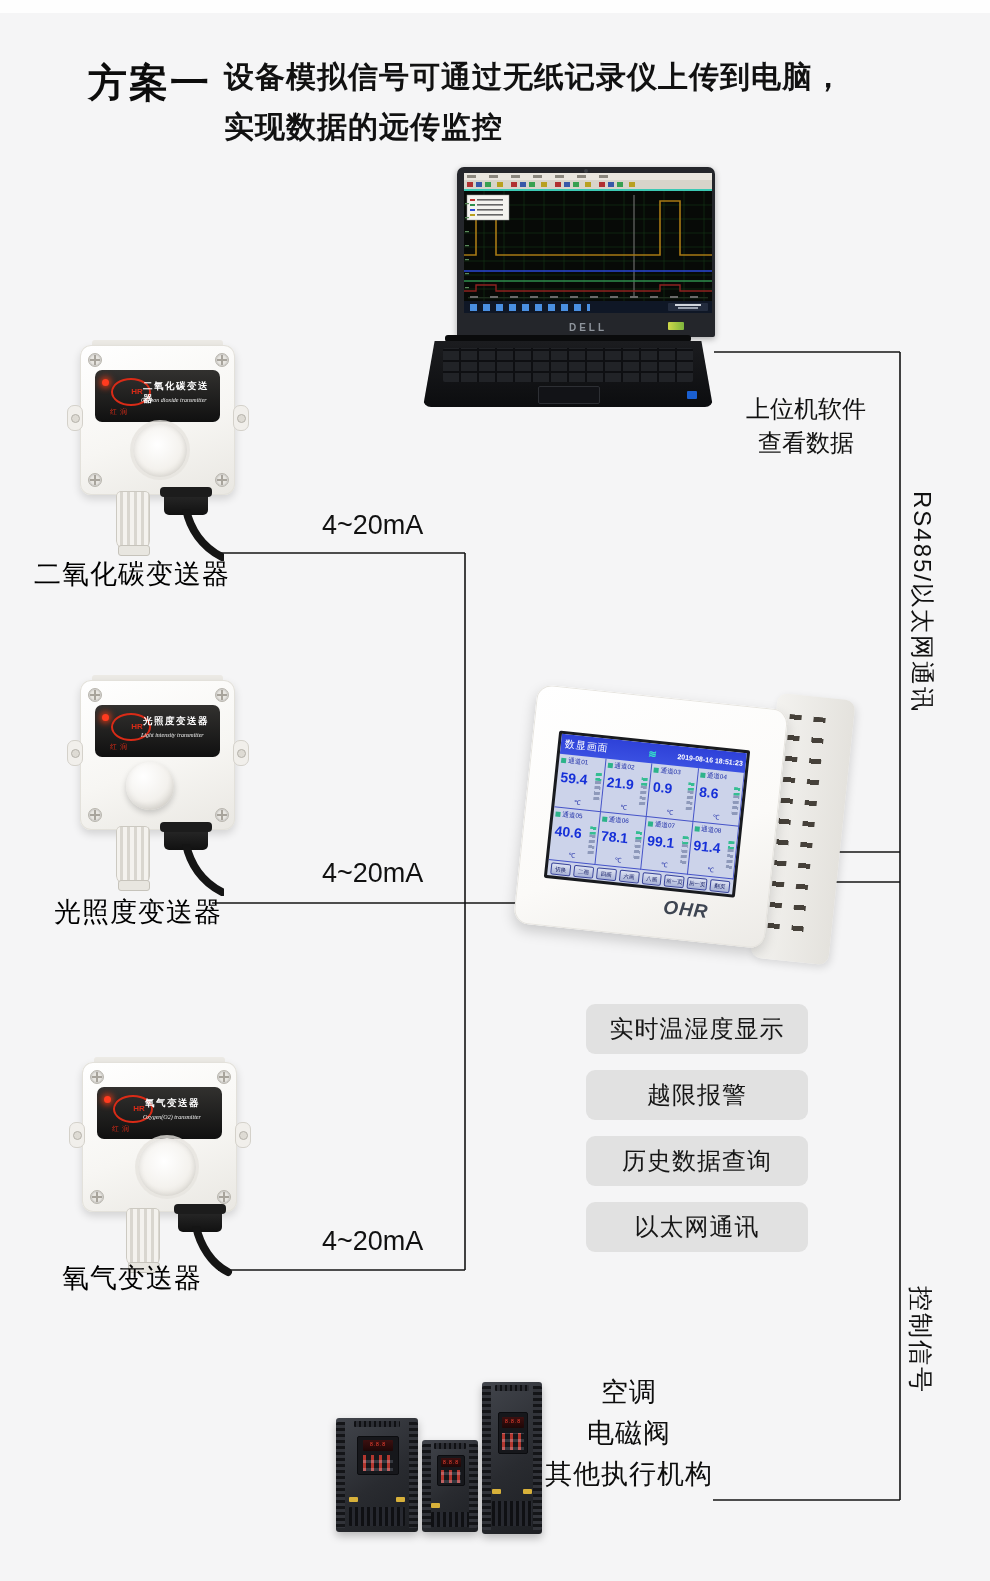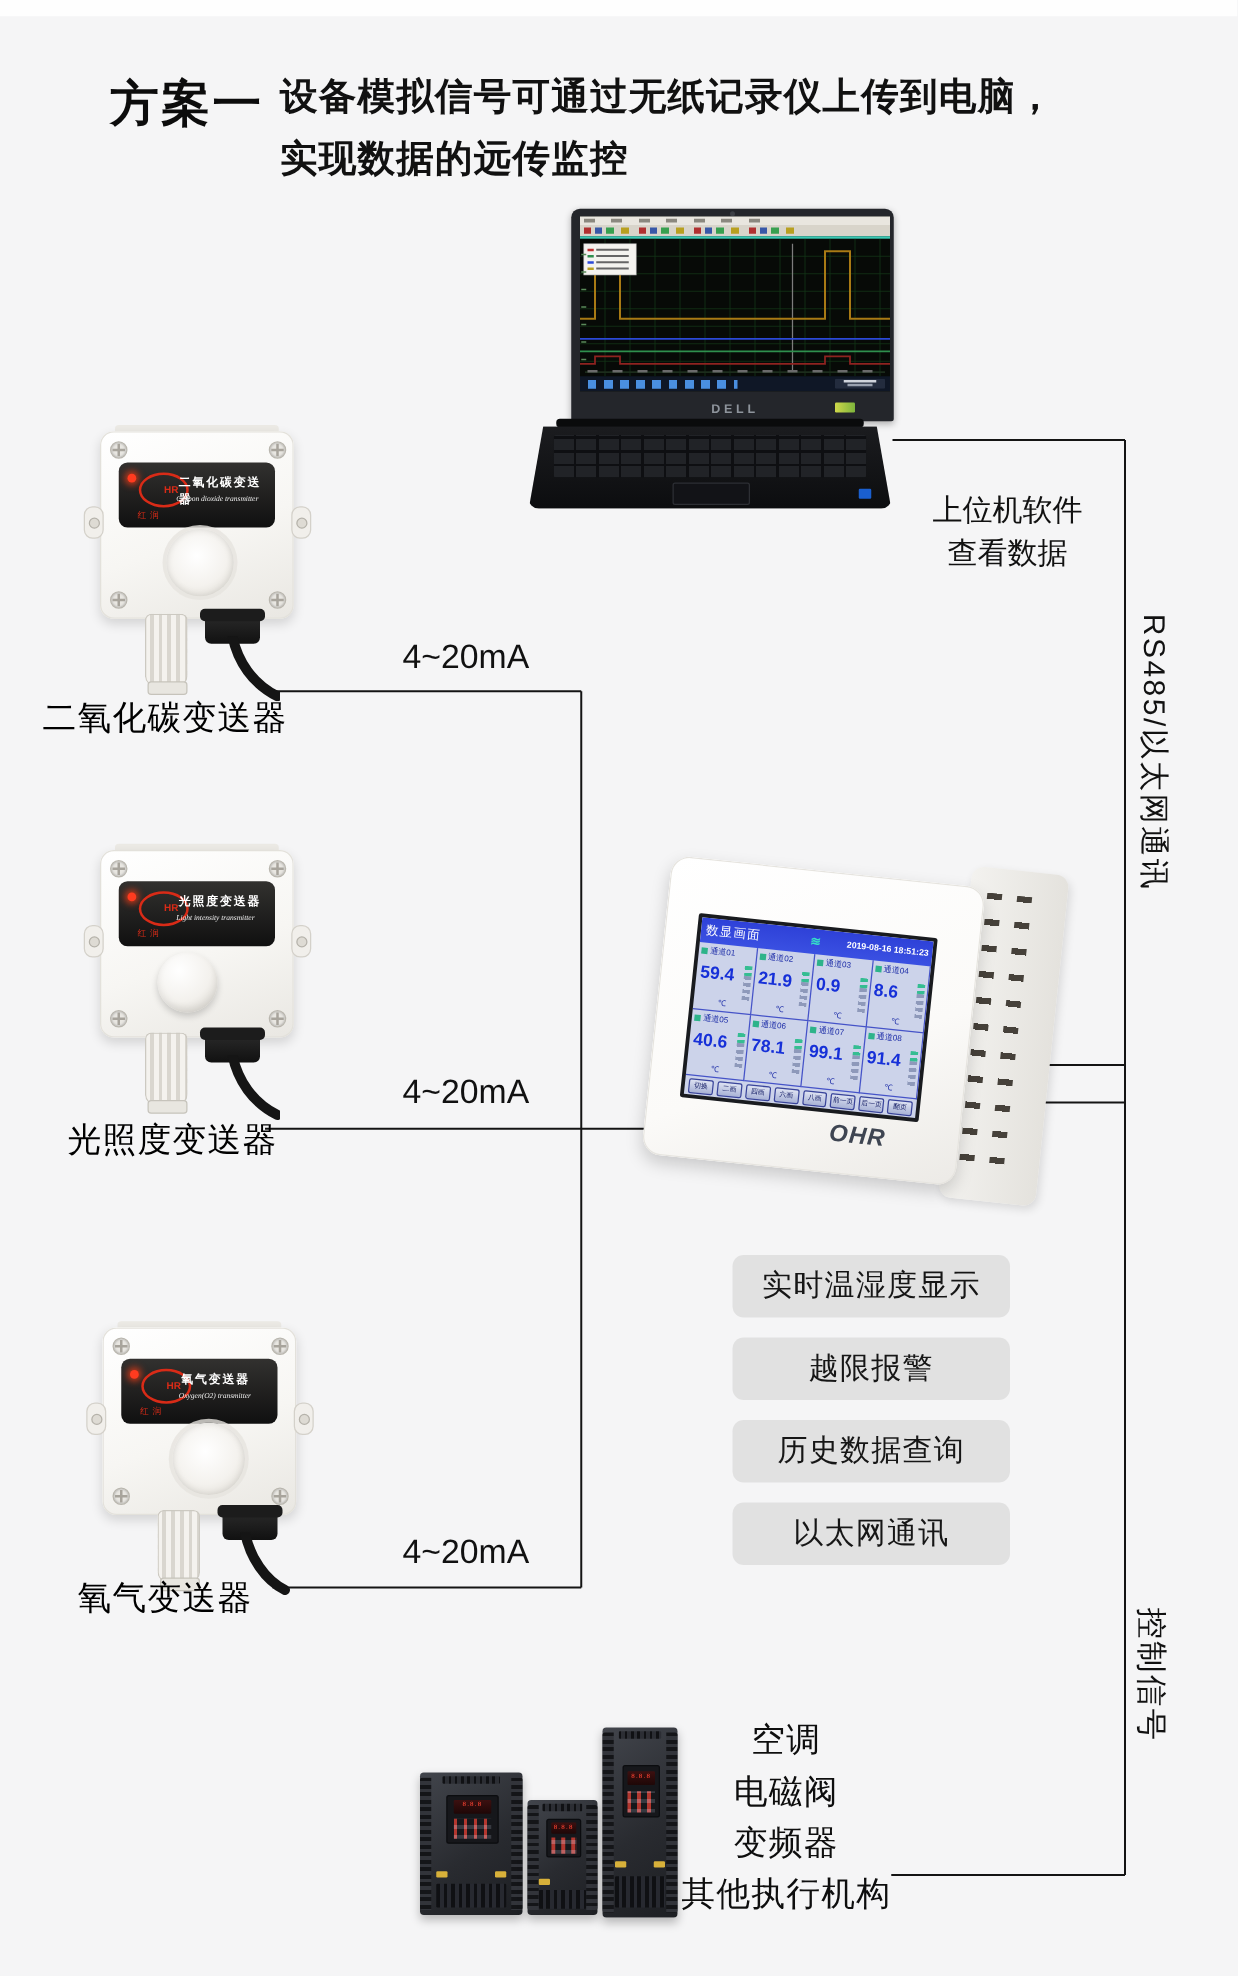--- a/index.html
+++ b/index.html
@@ -483,15 +483,14 @@
     </div>
     <div class="vfd-grille"></div>
     <div class="vfd-tag" style="left:16%;"></div>
     <div class="vfd-tag" style="right:16%;"></div>
   </div>
 </div>
 
 <div class="abs act-col">
   <div>空调</div>
   <div>电磁阀</div>
-  <div>变频器</div>
   <div>其他执行机构</div>
 </div>
 
 </body></html>

